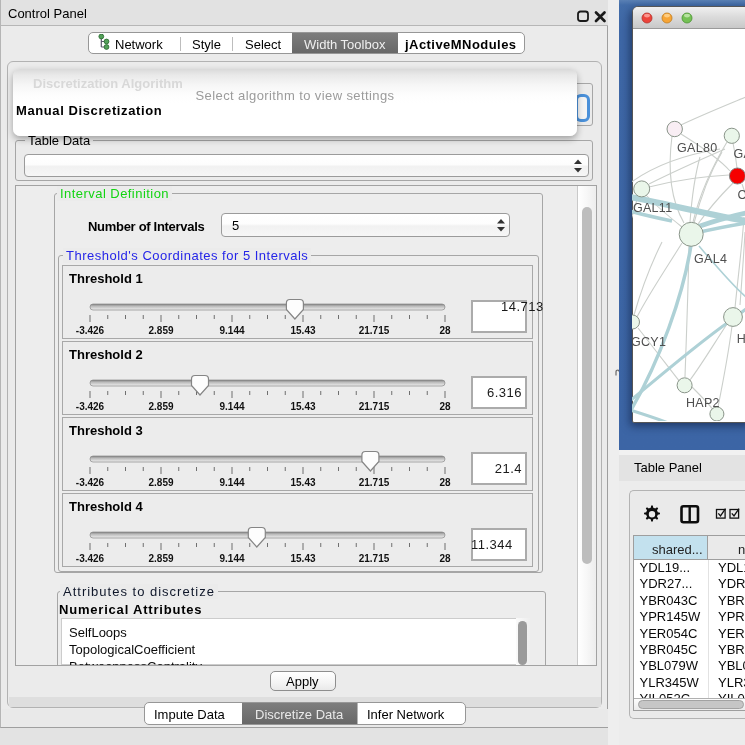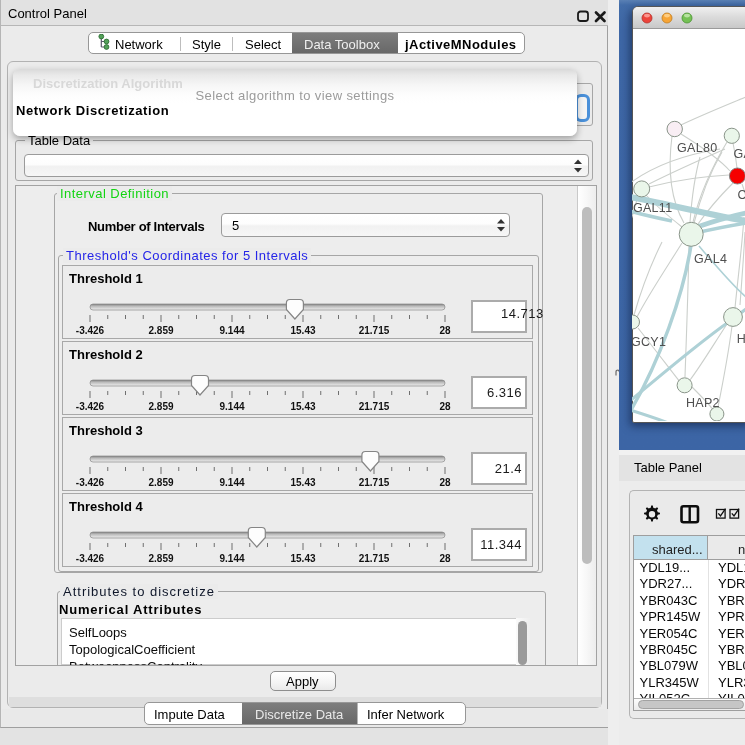--- a/index.html
+++ b/index.html
@@ -31,21 +31,21 @@
   </svg>
 
   <div class="a" style="left:87px;top:32px;width:437px;height:22px;background:#fff;border:1px solid #979797;border-radius:5px;box-sizing:border-box;overflow:hidden;">
     <div class="a" style="left:91px;top:4px;width:1px;height:14px;background:#bdbdbd;"></div>
     <div class="a" style="left:143px;top:4px;width:1px;height:14px;background:#bdbdbd;"></div>
     <div class="a" style="left:203px;top:4px;width:1px;height:14px;background:#bdbdbd;"></div>
     <div class="a" style="left:203px;top:0;width:106px;height:22px;background:linear-gradient(180deg,#7d7d7d,#666);"></div>
     <div class="a txt" style="left:26px;top:4px;text-align:right;">Network</div>
     <div class="a txt" style="left:103px;top:4px;">Style</div>
     <div class="a txt" style="left:156px;top:4px;">Select</div>
-    <div class="a txt" style="left:215px;top:4px;color:#efefef;">Data Toolbox</div>
+    <div class="a txt" style="left:215px;top:4px;color:#efefef;">Width Toolbox</div>
     <div class="a txt b" style="left:316px;top:4px;letter-spacing:0.45px;">jActiveMNodules</div>
     <svg class="a" style="left:7px;top:1px;" width="16" height="18" viewBox="0 0 16 18">
       <path d="M5.3,2.5 L5.3,13 M5.3,7.5 L10.5,7.5 M5.3,13 L10.5,13" stroke="#5a5a6a" stroke-width="1.2" fill="none"></path>
       <circle cx="5.3" cy="2.5" r="2.4" fill="#53a159" stroke="#2c6e33" stroke-width="0.9"></circle>
       <circle cx="10.5" cy="7.5" r="2.4" fill="#53a159" stroke="#2c6e33" stroke-width="0.9"></circle>
       <circle cx="10.5" cy="13" r="2.4" fill="#53a159" stroke="#2c6e33" stroke-width="0.9"></circle>
     </svg>
   </div>
 
   <div class="a" style="left:6px;top:61px;width:595px;height:647px;border:1px solid #b2b2b2;border-radius:6px;background:#ebebeb;box-sizing:border-box;"></div>
@@ -118,21 +118,21 @@
       </g>
       <path d="M200.4,5 Q200.4,1.5 203.9,1.5 L213.9,1.5 Q217.4,1.5 217.4,5 L217.4,11.5 L208.9,21 L200.4,11.5 Z" fill="#fdfdfd" stroke="#858585" stroke-width="1.2"></path>
     </svg>
     <div class="a tickl" style="left:74px;top:139px;">-3.426</div>
     <div class="a tickl" style="left:145px;top:139px;">2.859</div>
     <div class="a tickl" style="left:216px;top:139px;">9.144</div>
     <div class="a tickl" style="left:287px;top:139px;">15.43</div>
     <div class="a tickl" style="left:358px;top:139px;">21.715</div>
     <div class="a tickl" style="left:429px;top:139px;">28</div>
     <div class="a vbox" style="left:455px;top:114px;width:56px;height:33px;box-sizing:border-box;"></div>
-    <div class="a vtxt" style="left:455px;top:120px;width:56px;padding-left:30px;">14.713</div>
+    <div class="a vtxt" style="left:455px;top:113px;width:56px;padding-left:30px;">14.713</div>
 
     <div class="a" style="left:46px;top:155px;width:471px;height:74px;border:1px solid #a8a8a8;background:#ececec;box-sizing:border-box;"></div>
     <div class="a txt b" style="left:53px;top:161px;">Threshold 2</div>
     <svg class="a" style="left:70px;top:188px;" width="380" height="40" viewBox="0 0 380 40">
       <defs>
           <linearGradient id="tg155" x1="0" y1="0" x2="0" y2="1">
         <stop offset="0" stop-color="#7e7e7e"></stop>
             <stop offset="0.35" stop-color="#b9b9b9"></stop>
             <stop offset="1" stop-color="#efefef"></stop>
       </linearGradient>
@@ -253,21 +253,21 @@
       </g>
       <path d="M162.3,5 Q162.3,1.5 165.8,1.5 L175.8,1.5 Q179.3,1.5 179.3,5 L179.3,11.5 L170.8,21 L162.3,11.5 Z" fill="#fdfdfd" stroke="#858585" stroke-width="1.2"></path>
     </svg>
     <div class="a tickl" style="left:74px;top:367px;">-3.426</div>
     <div class="a tickl" style="left:145px;top:367px;">2.859</div>
     <div class="a tickl" style="left:216px;top:367px;">9.144</div>
     <div class="a tickl" style="left:287px;top:367px;">15.43</div>
     <div class="a tickl" style="left:358px;top:367px;">21.715</div>
     <div class="a tickl" style="left:429px;top:367px;">28</div>
     <div class="a vbox" style="left:455px;top:342px;width:56px;height:33px;box-sizing:border-box;"></div>
-    <div class="a vtxt" style="left:455px;top:351px;width:56px;">11.344</div>
+    <div class="a vtxt" style="left:455px;top:351px;width:32px;">11.344</div>
 
     <div class="a grp" style="left:41px;top:405px;width:487px;height:120px;"></div>
     <div class="a glab" style="left:44px;top:398px;color:#0f172a;letter-spacing:1px;">Attributes to discretize</div>
     <div class="a txt b" style="left:43px;top:416px;letter-spacing:0.8px;">Numerical Attributes</div>
     <div class="a" style="left:45px;top:432px;width:469px;height:47px;background:#fff;border:1px solid #cccccc;border-right:none;box-sizing:border-box;"></div>
     <div class="a row" style="left:53px;top:439px;">SelfLoops</div>
     <div class="a row" style="left:53px;top:456px;">TopologicalCoefficient</div>
     <div class="a row" style="left:53px;top:473px;">BetweennessCentrality</div>
     <div class="a" style="left:500px;top:432px;width:14px;height:47px;background:linear-gradient(90deg,#fafafa,#eee);"></div>
     <div class="a" style="left:502px;top:435px;width:9px;height:44px;background:#9a9a9a;border-radius:4.5px;"></div>
@@ -285,21 +285,21 @@
     <div class="a" style="left:97px;top:0;width:115px;height:23px;background:linear-gradient(180deg,#7d7d7d,#666);"></div>
     <div class="a txt" style="left:9px;top:4px;">Impute Data</div>
     <div class="a txt" style="left:110px;top:4px;color:#e9e9e9;">Discretize Data</div>
     <div class="a txt" style="left:222px;top:4px;">Infer Network</div>
   </div>
 </div>
 
 <div class="a" style="left:13px;top:69px;width:564px;height:67px;background:linear-gradient(180deg,#d9d9d9 0px,#e9e9e9 6px,#f6f6f6 16px,#fdfdfd 26px,#ffffff 34px);border-radius:7px;box-shadow:0 3px 7px rgba(0,0,0,0.32);z-index:50;">
   <div class="a" style="left:0;top:19px;width:564px;text-align:center;font-size:13px;color:#9b9b9b;letter-spacing:0.4px;">Select algorithm to view settings</div>
   <div class="a txt b" style="left:20px;top:7px;color:#d8d8d8;">Discretization Algorithm</div>
-  <div class="a txt b" style="left:3px;top:34px;letter-spacing:0.6px;">Network Discretization</div>
+  <div class="a txt b" style="left:3px;top:34px;letter-spacing:0.6px;">Manual Discretization</div>
 </div>
 
 <div class="a" style="left:608px;top:0;width:11px;height:745px;background:#eeeeee;"></div>
 <svg class="a" style="left:614.5px;top:369px;" width="6" height="7" viewBox="0 0 6 7">
     <path d="M1,6.5 L1,3 Q1,1 3,1 L4.5,2.5" fill="none" stroke="#6a6a6a" stroke-width="1.2"></path>
   </svg>
 
 <div class="a" style="left:619px;top:0;width:126px;height:450px;background:linear-gradient(180deg,#5a80b4 0,#436da9 5px,#3e67a6 30px,#3c65a5 100%);overflow:hidden;">
 
   <div class="a" style="left:13px;top:6px;width:120px;height:417px;background:#fff;border:1px solid #565656;border-radius:6px 0 0 2px;box-shadow:-2px 3px 9px rgba(10,20,50,0.55);box-sizing:border-box;overflow:hidden;">

